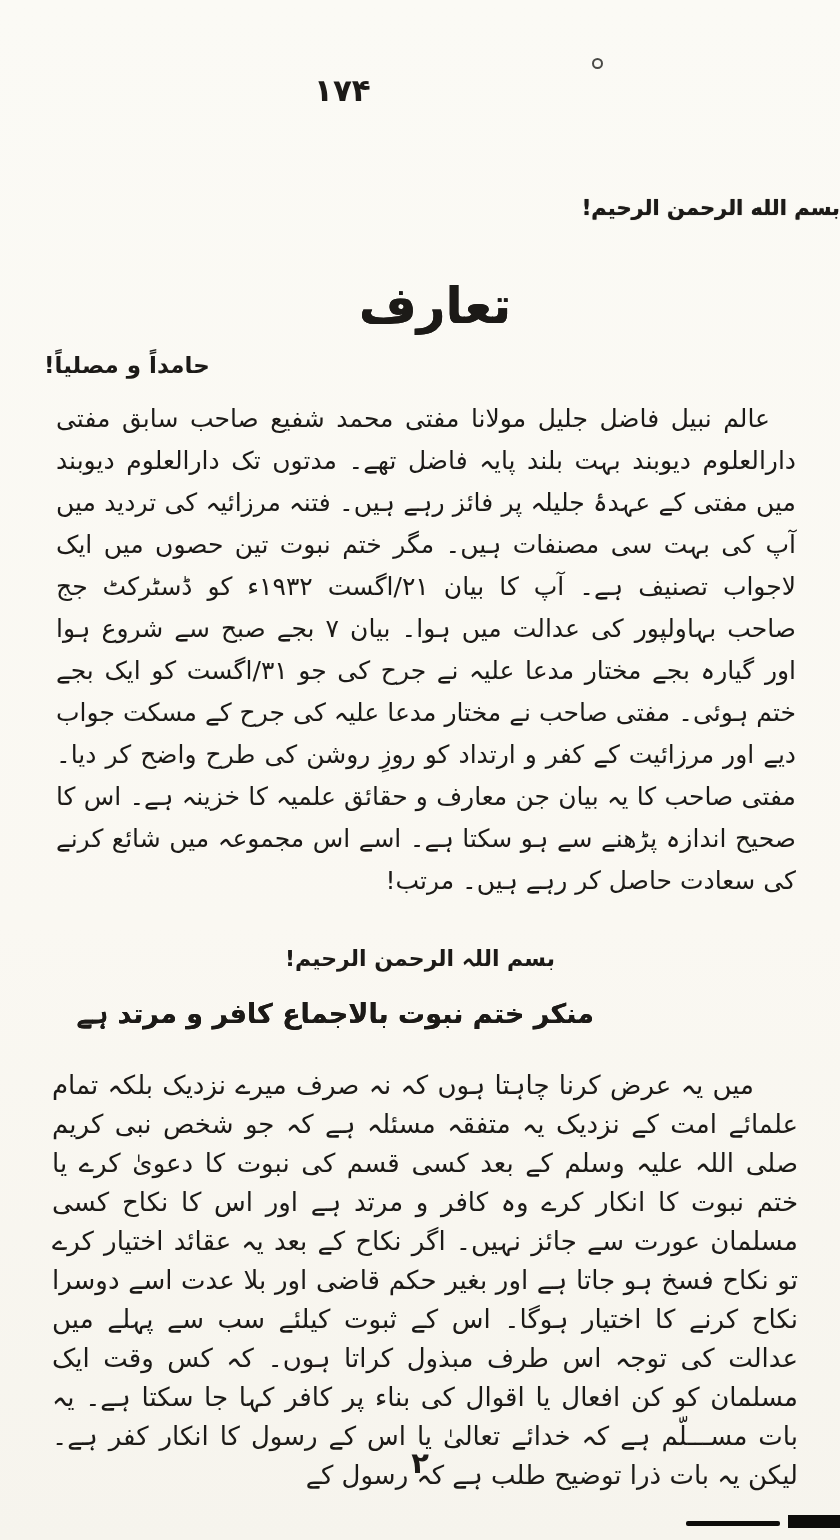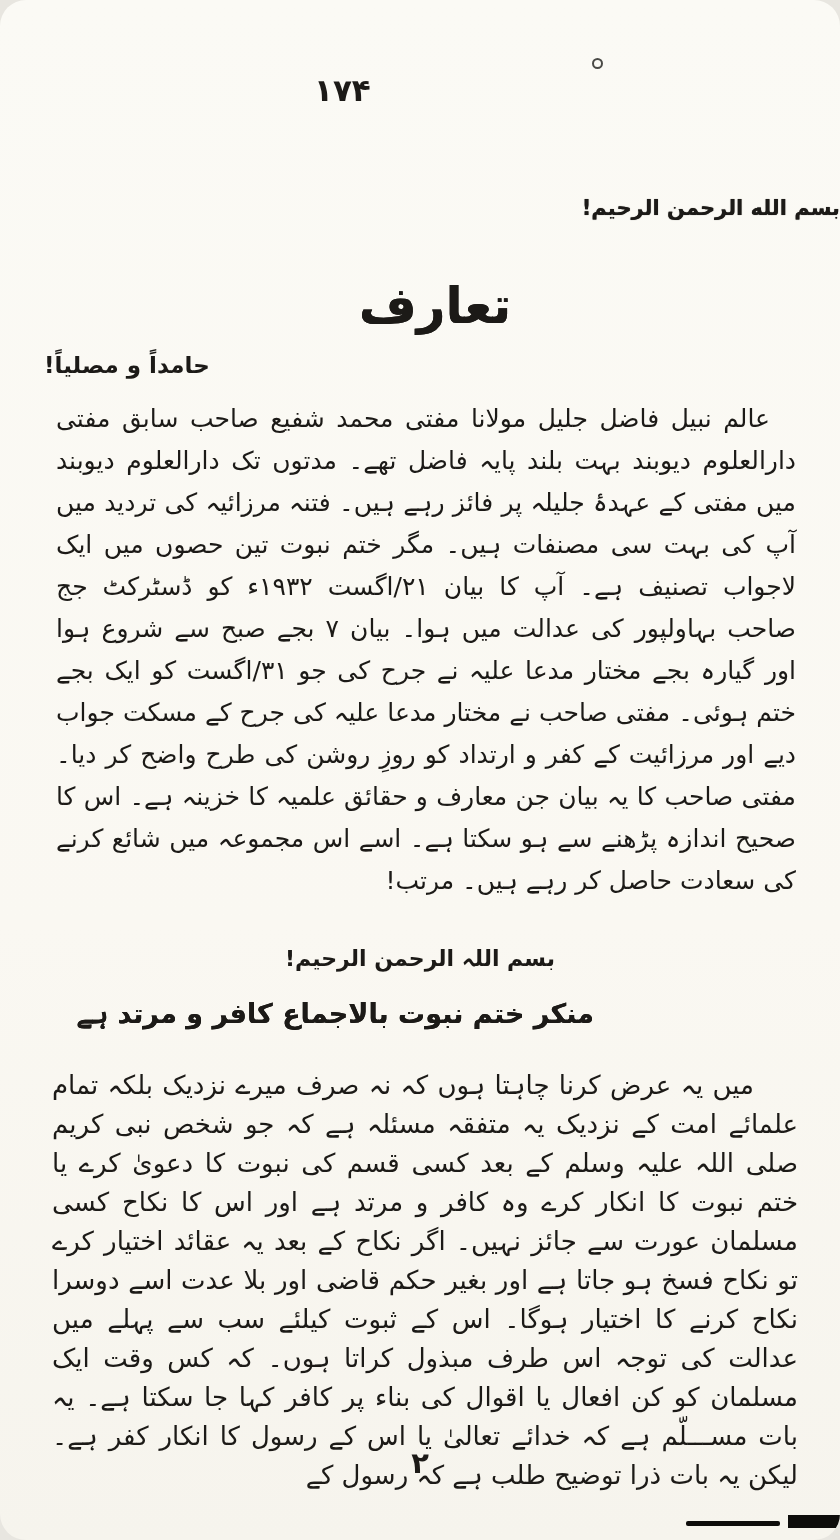--- a/index.html
+++ b/index.html
@@ -10,21 +10,20 @@
   }
   .page {
     position: relative;
     width: 840px;
     height: 1540px;
     margin: 0 auto;
     background: linear-gradient(180deg, var(--paper, #fbfaf5) 0%, #faf8f2 60%, #f6f4ed 100%);
     color: var(--ink, #1c1a17);
     direction: rtl;
     overflow: hidden;
-    border-radius: 26px;
   }
   .page-num-top {
     position: absolute;
     top: 72px;
     left: 314px;
     font-size: 31px;
     font-weight: 700;
     letter-spacing: 2px;
     color: var(--ink, #1c1a17);
   }

